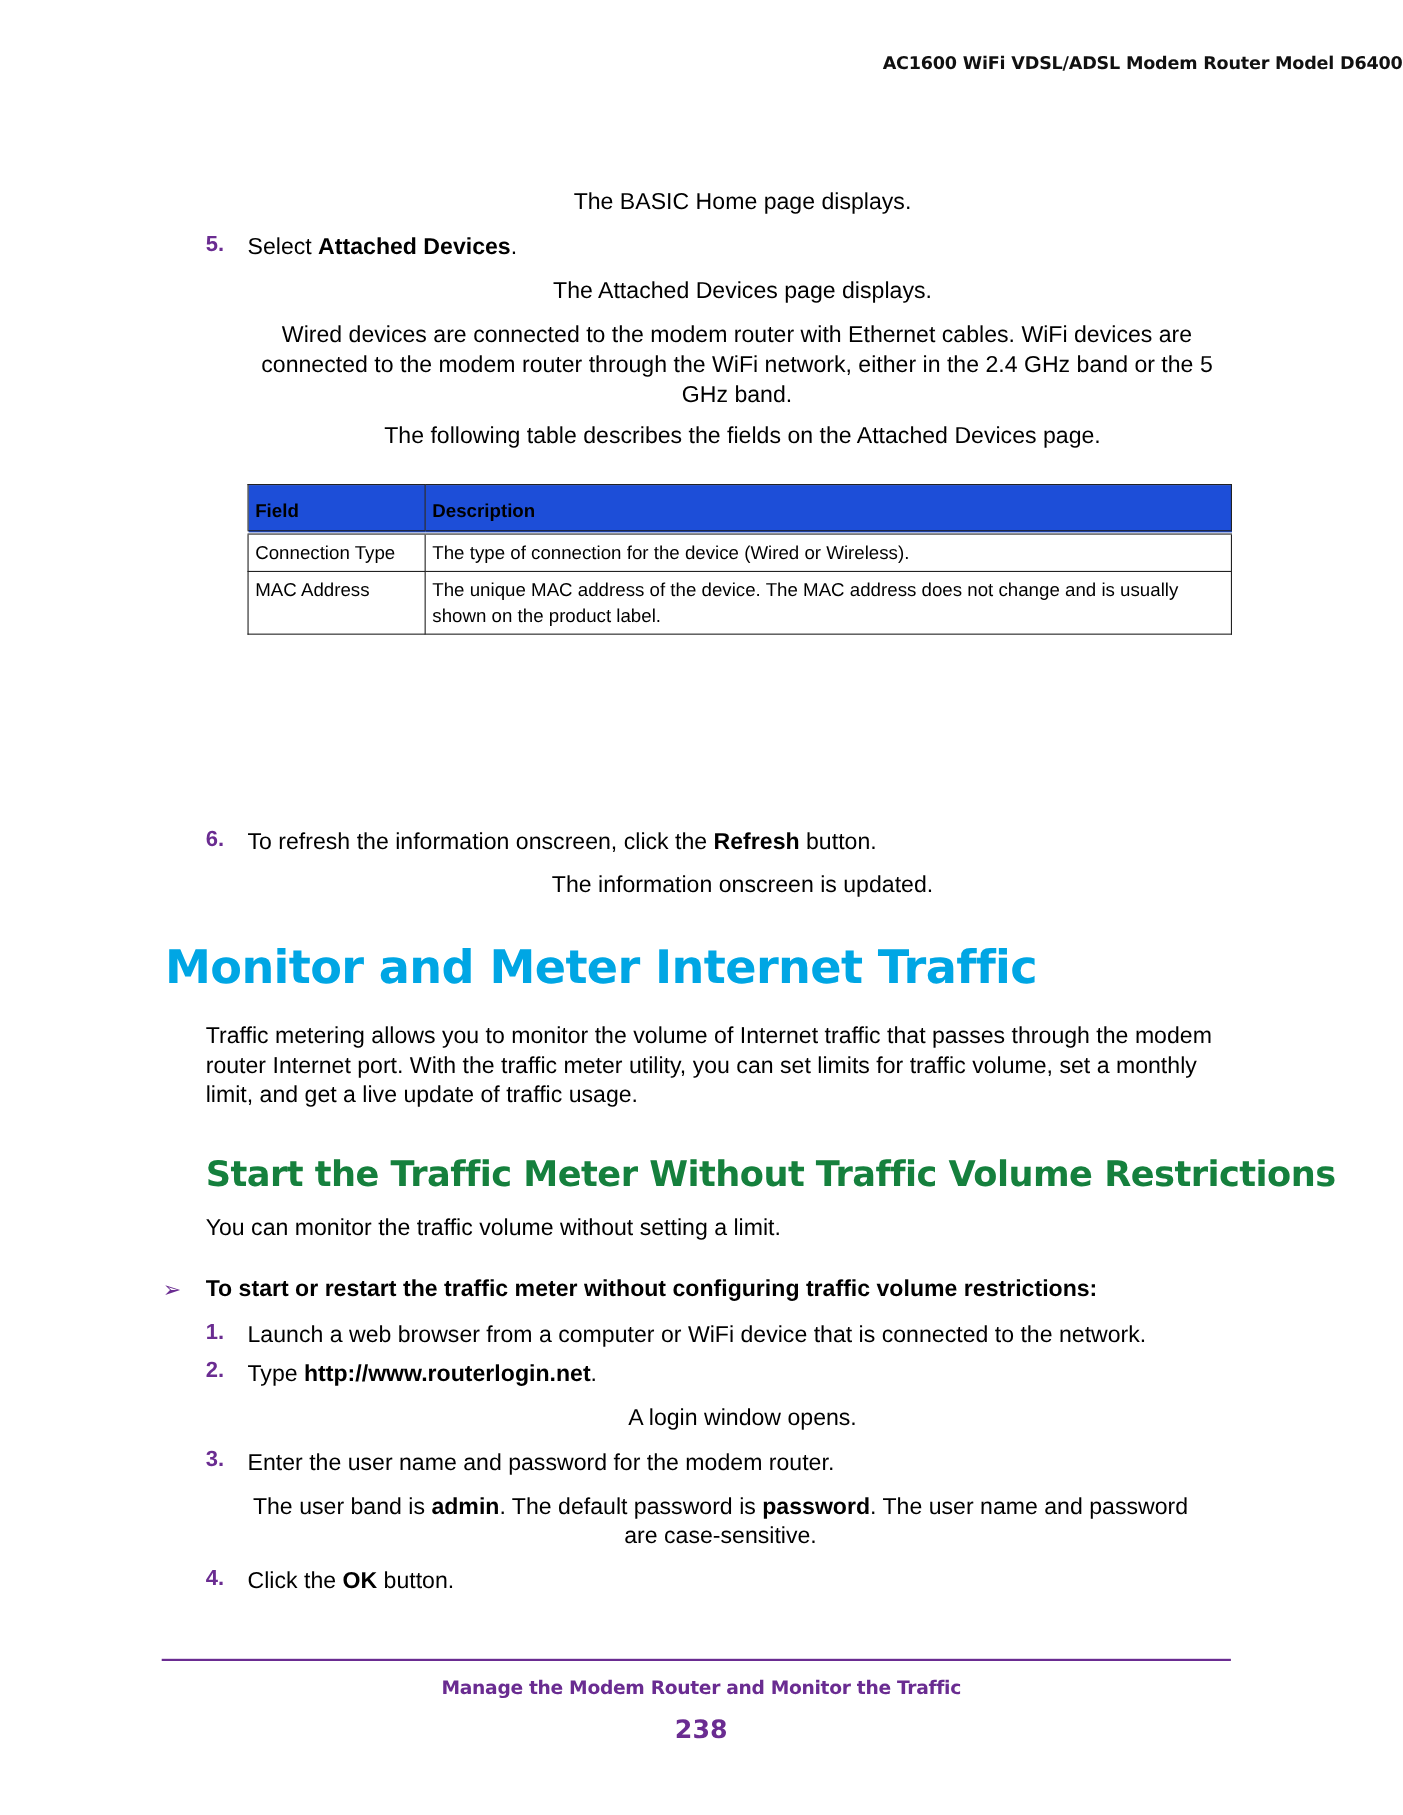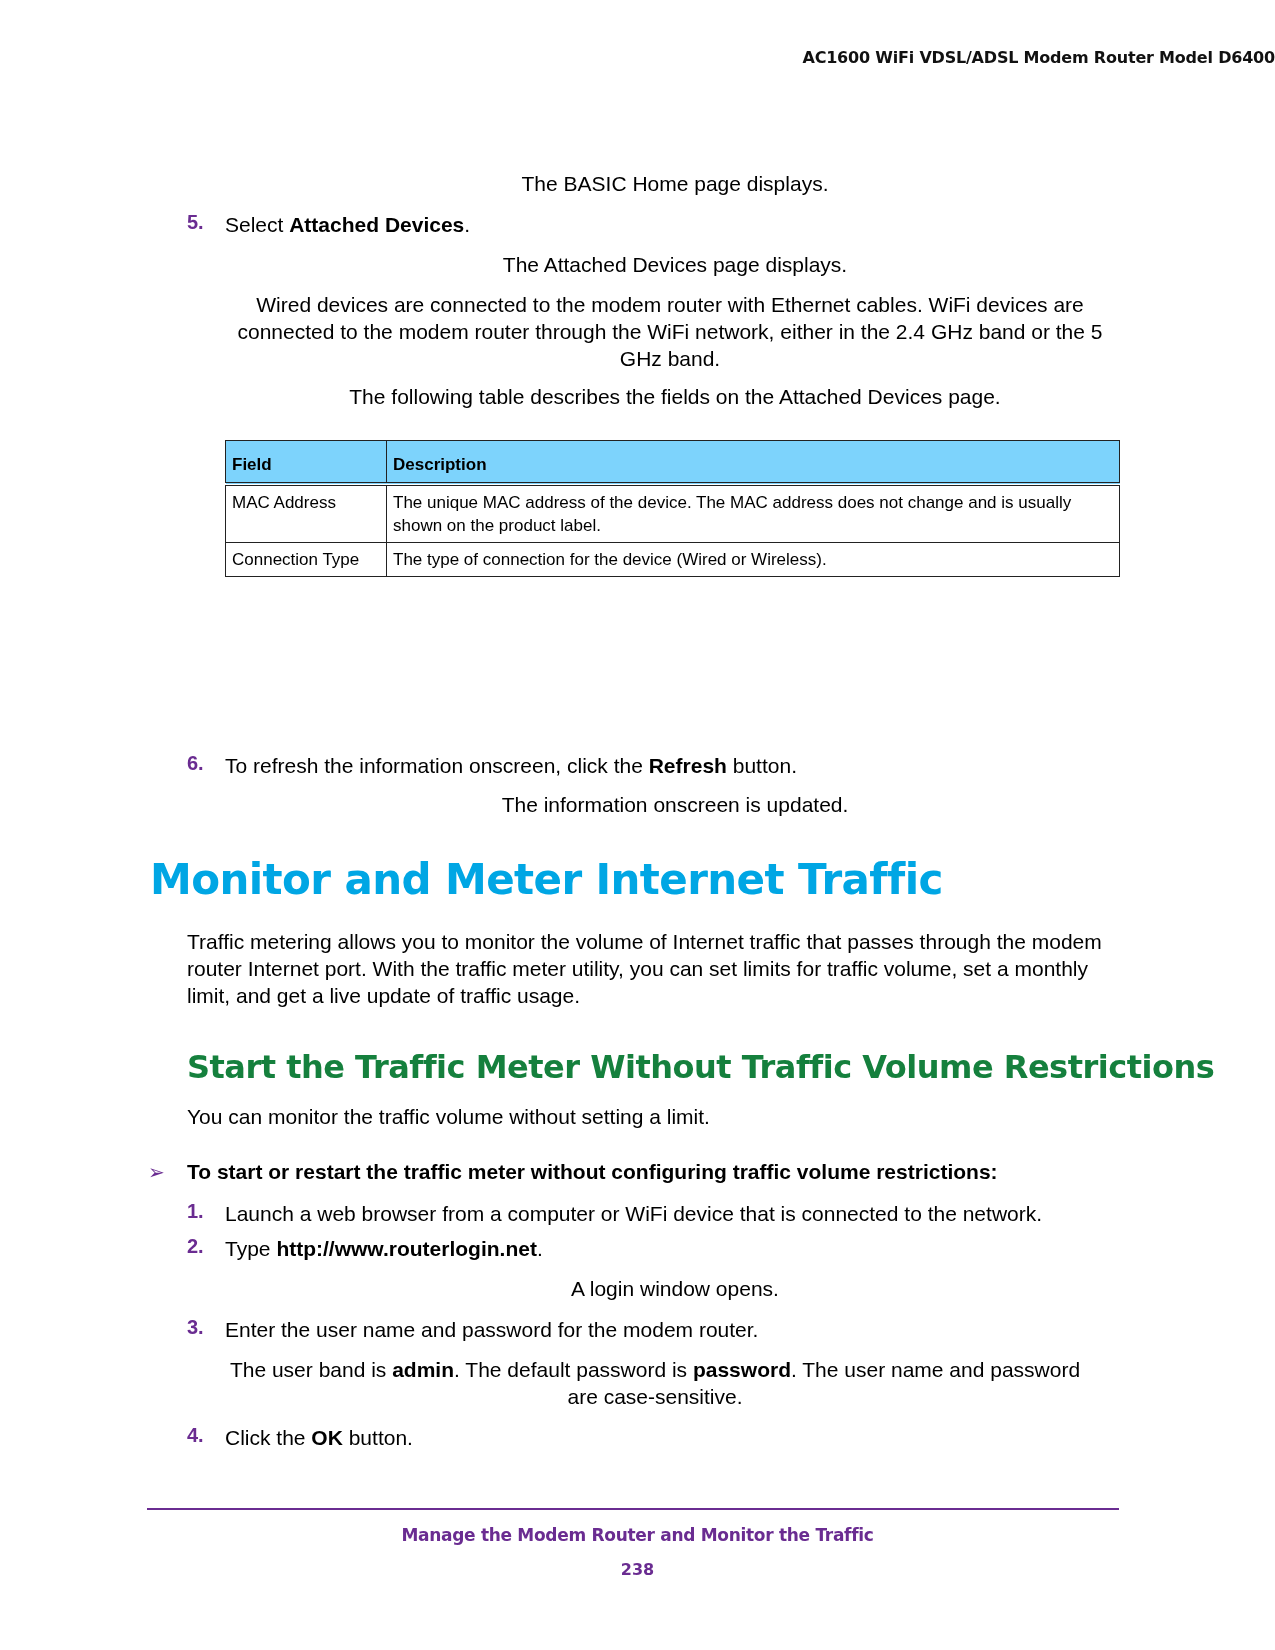--- a/index.html
+++ b/index.html
@@ -8,28 +8,28 @@
   .abs { position: absolute; }
   .running-header { top: 48px; left: 0; width: 1275px; text-align: right;
     font-family: "DejaVu Sans", sans-serif; font-weight: bold; font-size: 16px; color: #111; letter-spacing: -0.2px; }
   .p { font-size: 21px; line-height: 27px; }
   .indent { left: 225px; width: 900px; text-align: center; }
   .num { position: absolute; left: 187px; color: #6a2c91; font-weight: bold; font-size: 20px; }
   b { font-weight: bold; }
   table.fields { position: absolute; left: 225px; top: 440px; width: 895px; border-collapse: collapse;
     font-size: 17px; }
   table.fields td, table.fields th { border: 1.5px solid #222; vertical-align: top; padding: 5px 6px 5px 6px; text-align: left; line-height: 23px; }
-  table.fields th { background: #7dd3fc; font-weight: bold; padding-top: 12px; padding-bottom: 6px; border-bottom: 4px double #222; }
+  table.fields th { background: #1d4ed8; font-weight: bold; padding-top: 12px; padding-bottom: 6px; border-bottom: 4px double #222; }
   table.fields td.field { width: 148px; }
   .h1 { left: 150px; top: 855px; font-family: "DejaVu Sans", sans-serif; font-weight: bold; font-size: 42px; color: #00a6e4; letter-spacing: -0.6px; }
   .h2 { left: 187px; top: 1048px; font-family: "DejaVu Sans", sans-serif; font-weight: bold; font-size: 32px; color: #15803d; letter-spacing: -0.5px; }
   .arrow { left: 148px; top: 1160px; color: #6a2c91; font-size: 20px; }
   .footer-rule { left: 147px; top: 1508px; width: 972px; height: 2px; background: #6a2c91; }
   .footer-title { top: 1525px; left: 0; width: 1275px; text-align: center; font-family: "DejaVu Sans", sans-serif; font-weight: bold; font-size: 17px; color: #6a2c91; letter-spacing: -0.3px; }
-  .footer-page { top: 1560px; left: 0; width: 1275px; text-align: center; font-family: "DejaVu Sans", sans-serif; font-weight: bold; font-size: 16px; color: #6a2c91; }
+  .footer-page { top: 1560px; left: 0; width: 1275px; text-align: center; font-family: "DejaVu Sans", sans-serif; font-weight: bold; font-size: 23px; color: #6a2c91; }
 </style>
 </head>
 <body>
 
 <div class="abs running-header">AC1600 WiFi VDSL/ADSL Modem Router Model D6400</div>
 
 <div class="abs p indent" style="top:170px;">The BASIC Home page displays.</div>
 
 <div class="abs" style="top:211px; left:0; width:1275px;">
   <span class="num">5.</span>
@@ -42,26 +42,26 @@
 
 <table class="fields">
   <thead>
     <tr>
       <th>Field</th>
       <th>Description</th>
     </tr>
   </thead>
   <tbody>
     <tr>
+      <td class="field">Connection Type</td>
+      <td>The type of connection for the device (Wired or Wireless).</td>
+    </tr>
+    <tr>
       <td class="field">MAC Address</td>
       <td>The unique MAC address of the device. The MAC address does not change and is usually shown on the product label.</td>
-    </tr>
-    <tr>
-      <td class="field">Connection Type</td>
-      <td>The type of connection for the device (Wired or Wireless).</td>
     </tr>
   </tbody>
 </table>
 
 <div class="abs" style="top:752px; left:0; width:1275px;">
   <span class="num">6.</span>
   <span class="abs p" style="left:225px;"><span>To refresh the information onscreen, click the </span><b>Refresh</b><span> button.</span></span>
 </div>
 <div class="abs p indent" style="top:791px;">The information onscreen is updated.</div>
 

